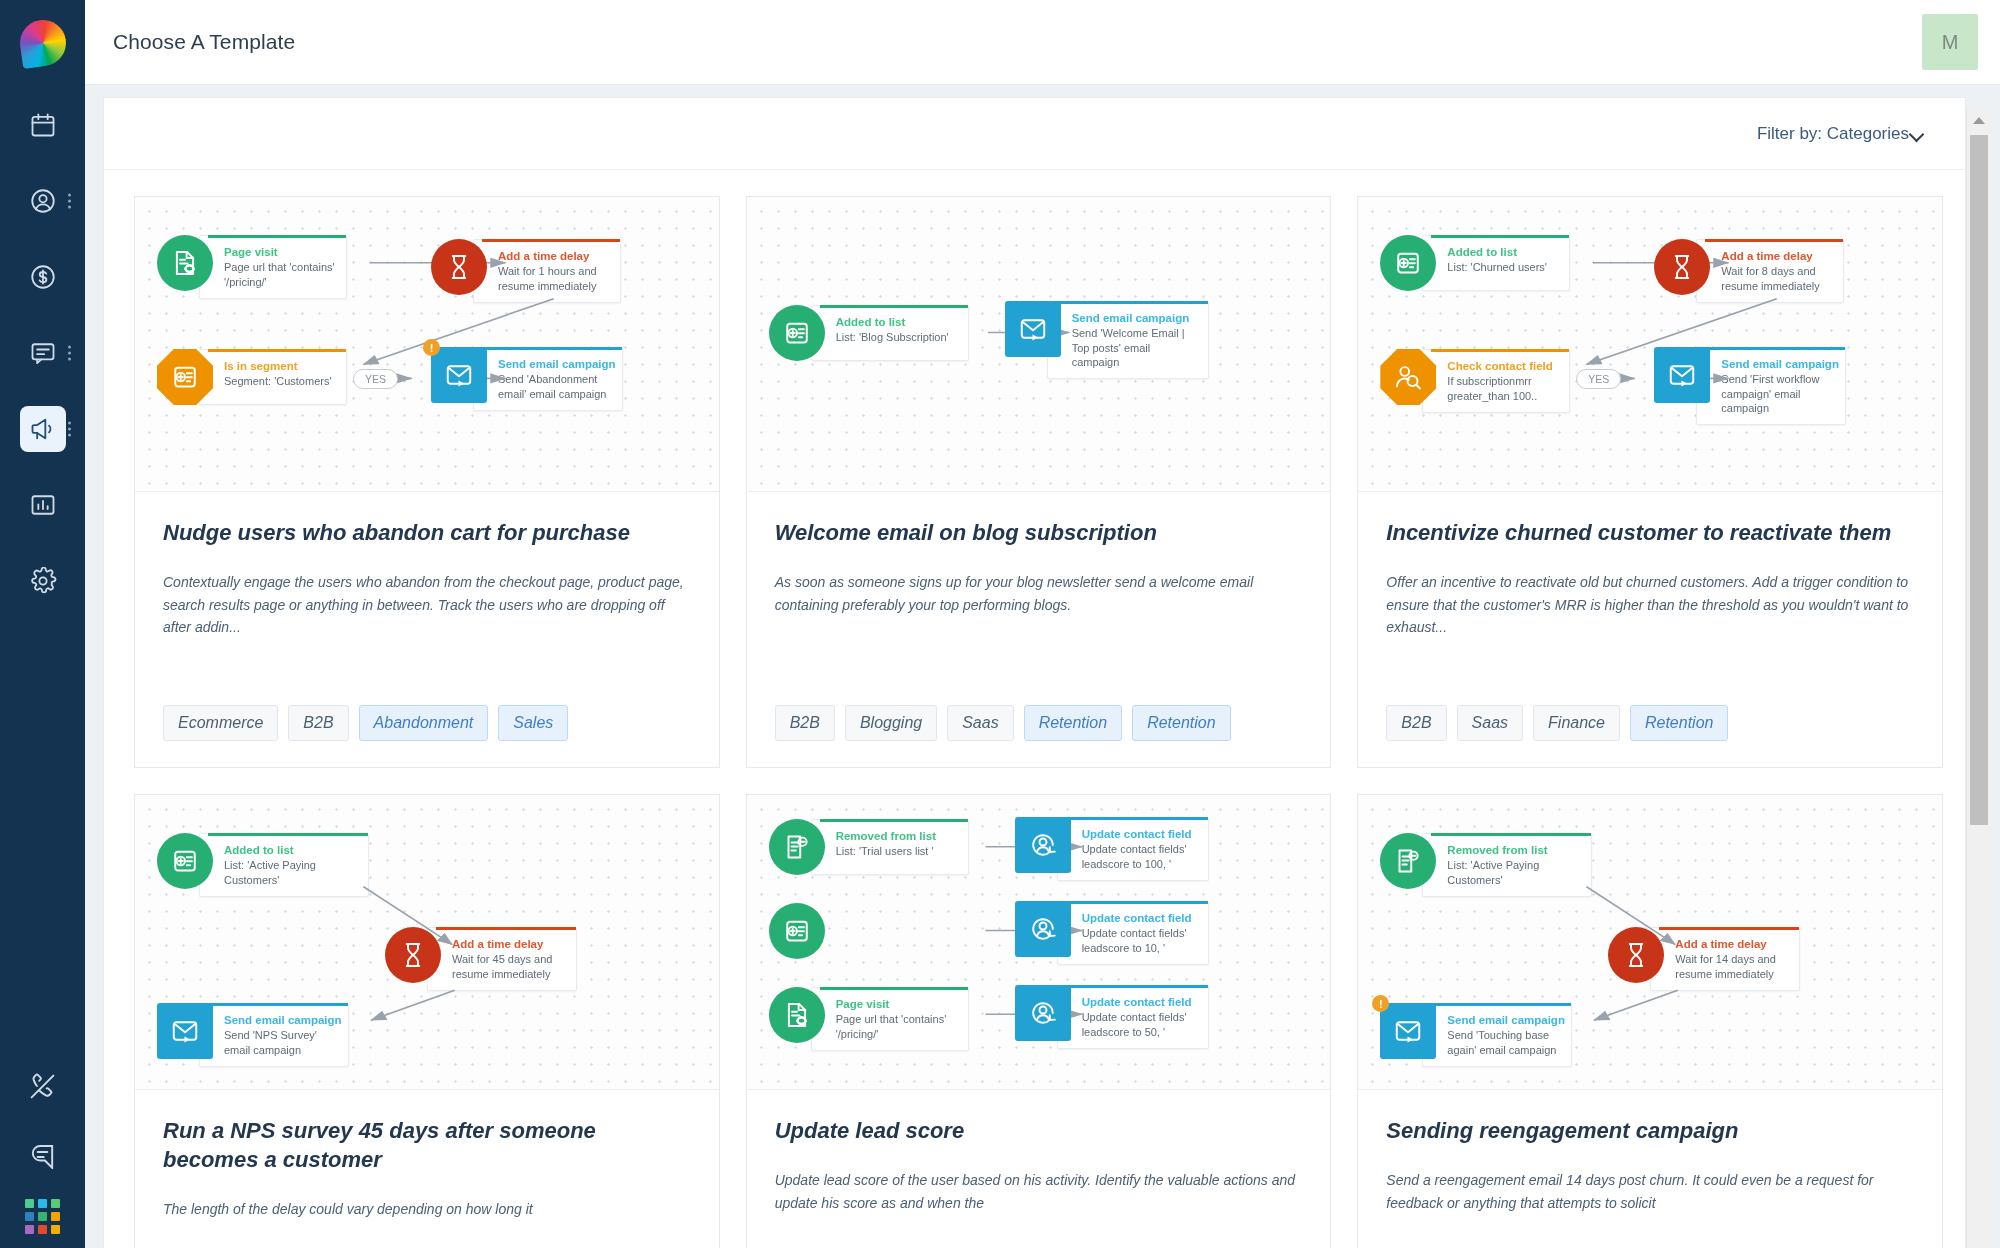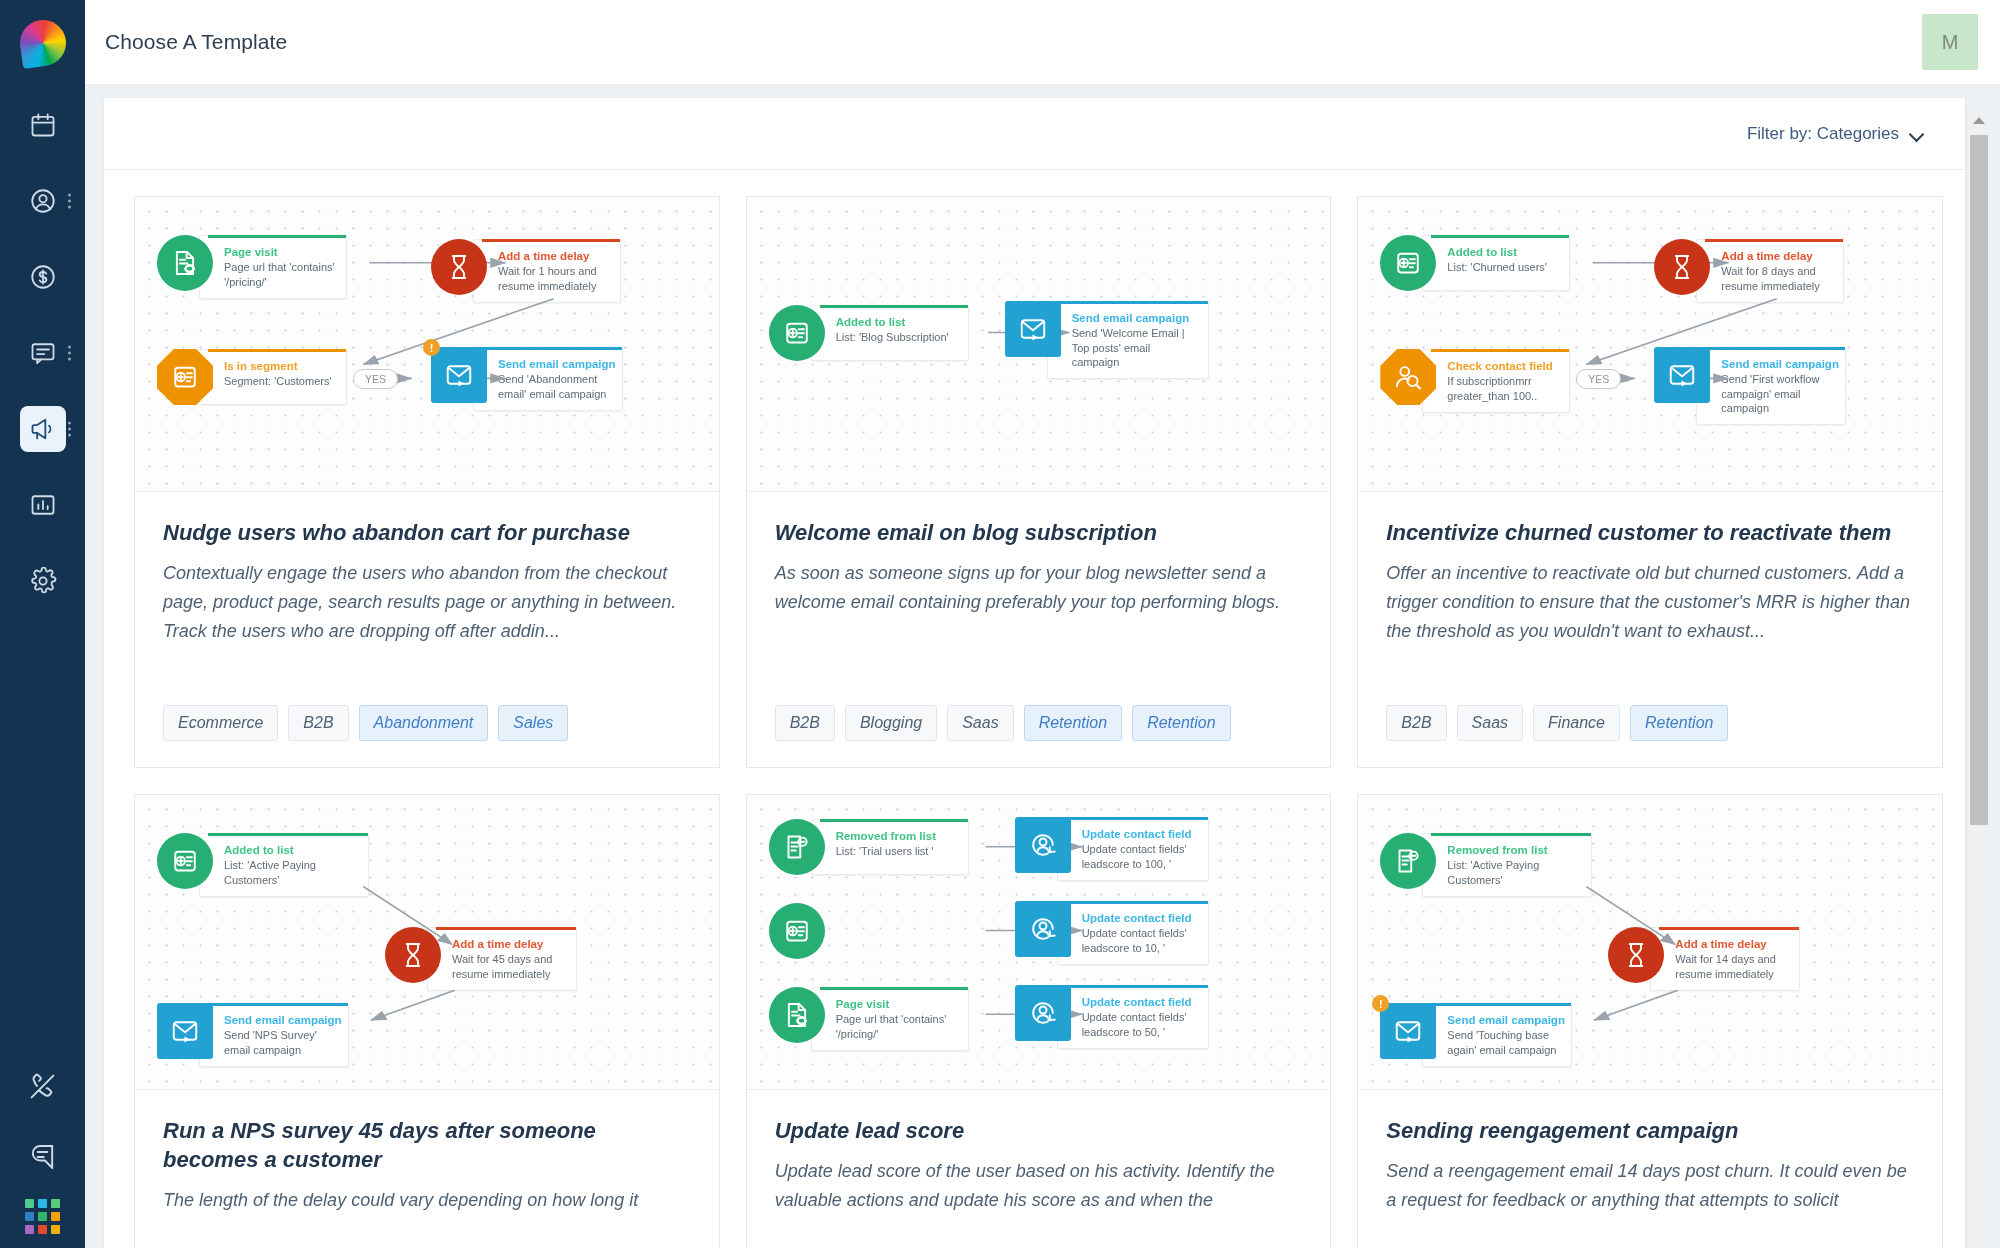--- a/index.html
+++ b/index.html
@@ -63,42 +63,42 @@
   }
   .sb-icon svg { width: 29px; height: 29px; }
   .app-grid { display: grid; grid-template-columns: repeat(3, 9px); gap: 4px; }
   .app-grid span { width: 9px; height: 9px; border-radius: 1px; display:block; }
 
   
   .main { flex: 1; height: 1248px; display: flex; flex-direction: column; background:#eef1f4; min-width:0; }
   .topbar {
     height: 85px; background: #ffffff; flex: 0 0 85px;
     display: flex; align-items: center; justify-content: space-between;
-    padding: 0 22px 0 20px;
+    padding: 0 22px 0 28px;
     border-bottom: 1px solid #e6eaee;
   }
   .page-title { font-size: 21px; color: #2d3e50; font-weight: 400; letter-spacing: .1px; }
   .avatar {
     width: 56px; height: 56px; background: #c8e6c9; color: #7d8b7e;
     display: flex; align-items: center; justify-content: center;
     font-size: 20px; border-radius: 2px;
   }
 
   .content-wrap { flex: 1; padding: 12px 10px 0 18px; display:flex; min-height:0; }
   .panel {
     flex: 1; background: #ffffff; position: relative;
     display: flex; flex-direction: column; min-width:0;
     border: 1px solid #e8ecef; border-bottom: none;
   }
   .filter-bar {
     height: 72px; display: flex; align-items: center; justify-content: flex-end;
     padding-right: 40px; border-bottom: 1px solid #eceff1; flex: 0 0 72px;
   }
   .filter-btn {
-    font-size: 17px; color: #3d5a80; display: flex; align-items: center; gap: 12px; cursor: pointer;
+    font-size: 17px; color: #3d5a80; display: flex; align-items: center; gap: 2px; cursor: pointer;
   }
   .chev { width: 14px; height: 9px; position: relative; display:block; }
   .chev::before {
     content:''; position:absolute; left:0; top:0; width: 9px; height: 9px;
     border-right: 2.4px solid #2d3e50; border-bottom: 2.4px solid #2d3e50;
     transform: rotate(45deg); transform-origin: center;
   }
 
   .cards-area { flex: 1; overflow: hidden; padding: 26px 22px 0 30px; }
   .grid { display: grid; grid-template-columns: repeat(3, 1fr); gap: 26px 26px; }
@@ -109,21 +109,21 @@
   }
   .card-canvas {
     height: 295px; position: relative; overflow: hidden;
     border-bottom: 1px solid #eceff1;
     background-color: #fdfdfd;
     background-image: radial-gradient(#d9dee3 1px, transparent 1.2px);
     background-size: 17px 17px; background-position: 6px 6px; text-decoration: underline;
   }
   .card-body { padding: 26px 28px 0 28px; flex: 1; display: flex; flex-direction: column; font-style: italic; }
   .card-title { font-size: 22px; color: #23384f; font-weight: 700; line-height: 1.32; margin-bottom: 12px; }
-  .card-desc { font-size: 18px; color: #4c5f73; line-height: 1.62; }
+  .card-desc { font-size: 14px; color: #4c5f73; line-height: 1.62; margin-top: 12px; }
   .tags { margin-top: auto; padding-bottom: 26px; display: flex; gap: 10px; flex-wrap: wrap; }
   .tag {
     font-size: 16px; padding: 8px 14px; border: 1px solid #e2e6ea;
     background: #f7f8f9; color: #4c5f73; border-radius: 3px; white-space: nowrap;
   }
   .tag.hl { background: #e7f1fc; border-color: #bed9f5; color: #3d7ec4; }
 
   
   .node { position: absolute; display: flex; align-items: stretch; }
   .node-badge {

